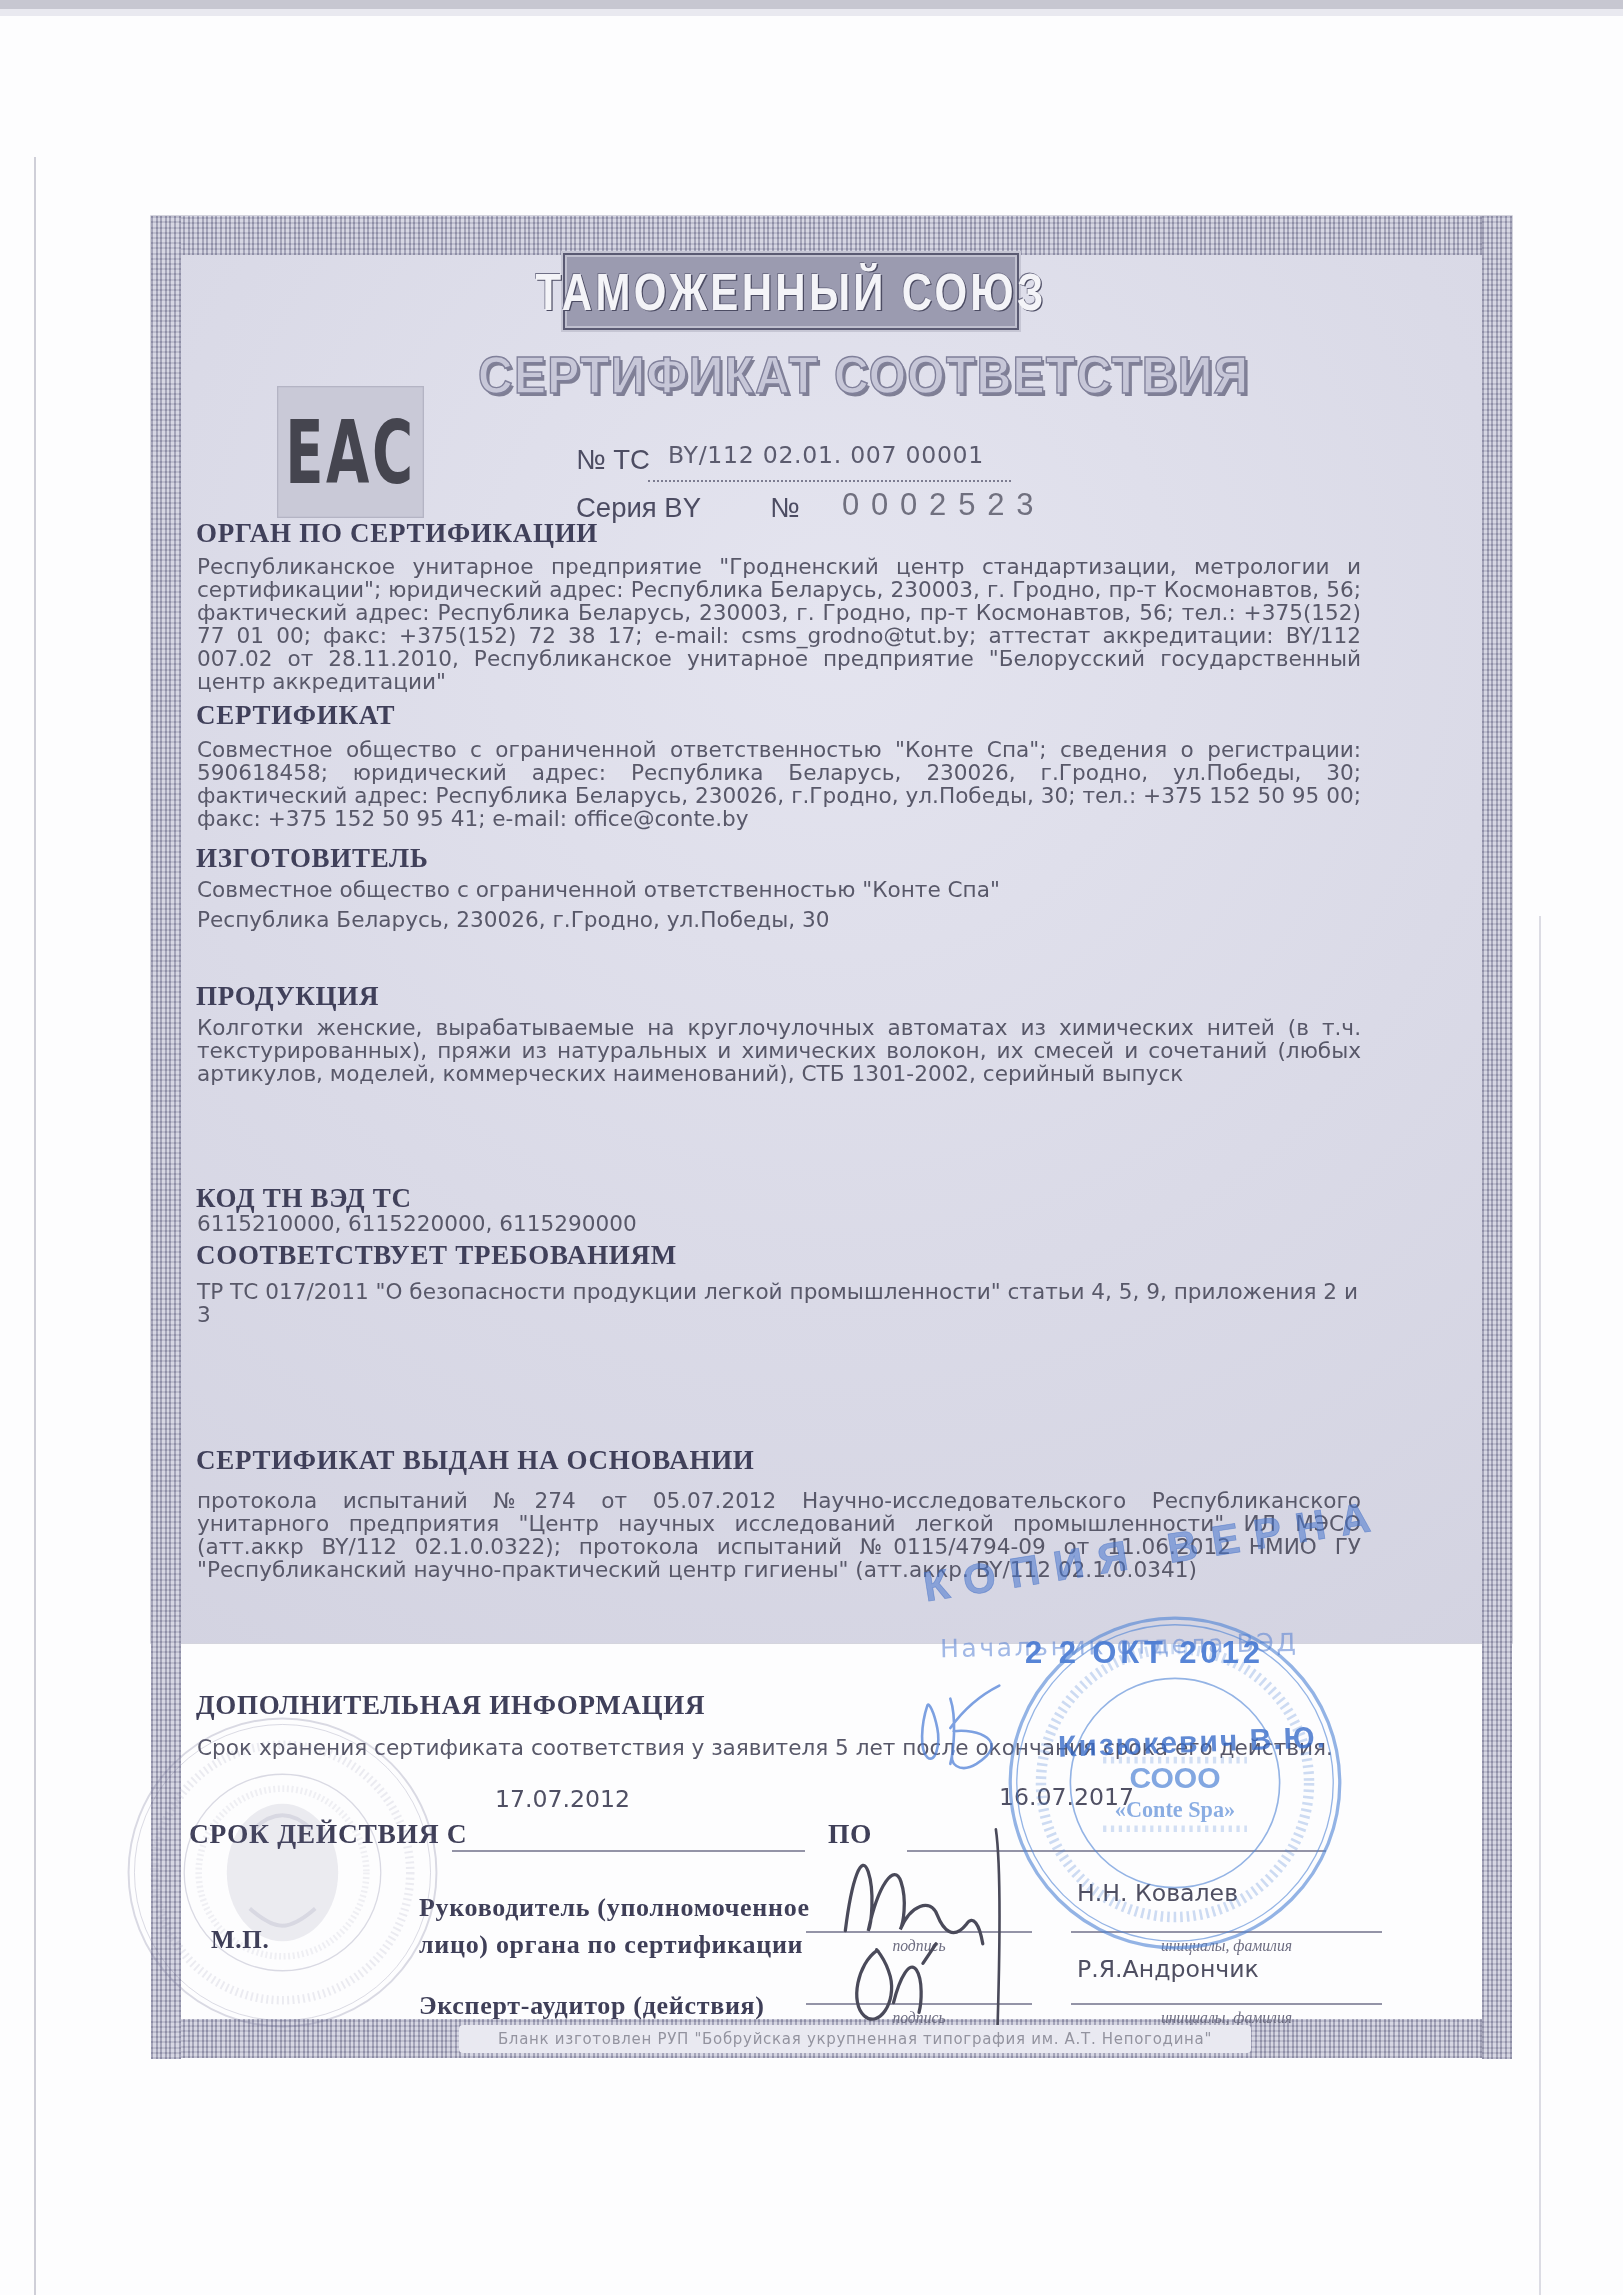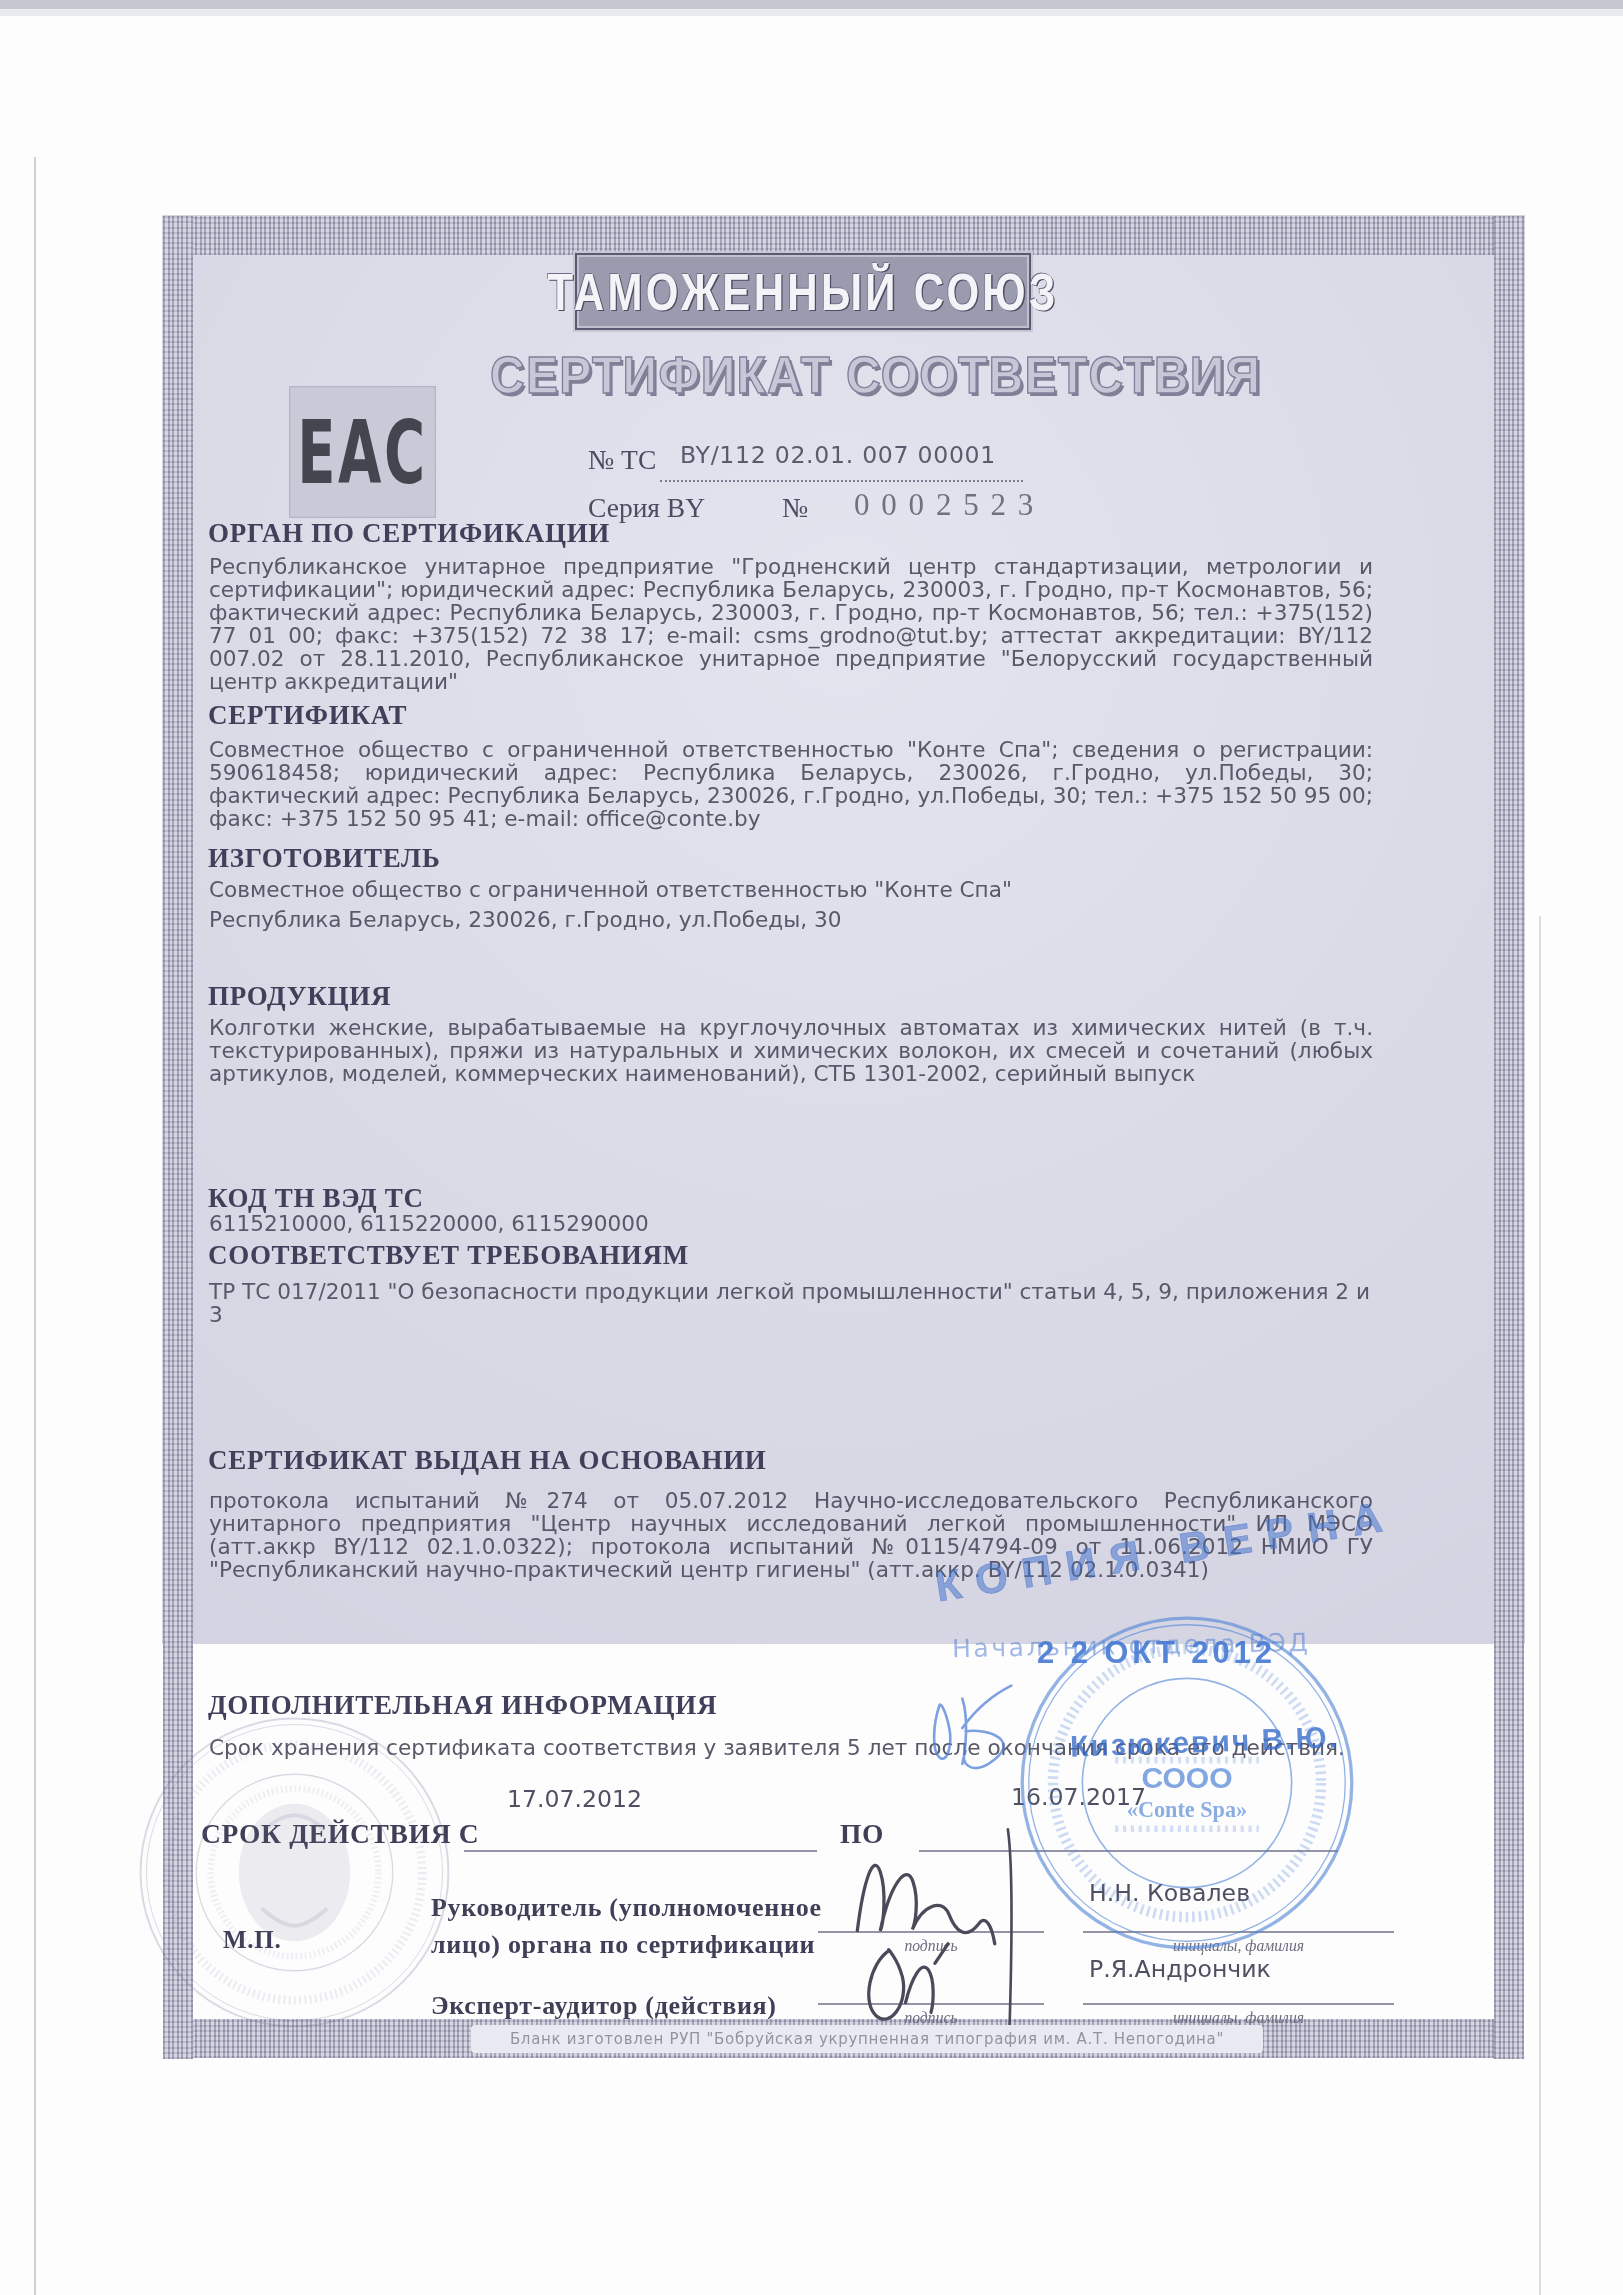--- a/index.html
+++ b/index.html
@@ -5,21 +5,21 @@
   html,body{margin:0;padding:0;background:#ffffff;}
   .page{position:relative;width:1623px;height:2295px;background:#fdfdfe;overflow:hidden;
         font-family:"DejaVu Sans",sans-serif;}
   
   .scan-top{position:absolute;left:0;top:0;width:1623px;height:9.2px;background:#c7c7d1;}
   .scan-top2{position:absolute;left:0;top:9.2px;width:1623px;height:6.5px;background:#e9e9f0;}
   .scan-left-line{position:absolute;left:34px;top:157px;width:2px;height:2138px;background:#cfcfd8;}
   .scan-right-line{position:absolute;left:1539px;top:916px;width:2px;height:1379px;background:#dcdce4;}
 
   
-  .doc{position:absolute;left:163px;top:216px;width:1361px;height:1427px;
+  .doc{position:absolute;left:151px;top:216px;width:1361px;height:1427px;
        background:radial-gradient(circle at 50% 28%, #e4e4ef 0%, #dadae7 55%, #d3d3e1 100%);
        box-shadow:0 0 0 0.7px #c2c2cf;}
   .band{position:absolute;background-color:#b6b6c8;
         background-image:repeating-linear-gradient(90deg, rgba(125,125,152,.5) 0 2px, rgba(225,225,236,.45) 2px 4.6px),
                          repeating-linear-gradient(0deg, rgba(125,125,152,.4) 0 2px, rgba(228,228,238,.5) 2px 5.2px);}
   .band.top{left:0;top:0;width:1361px;height:39px;}
   .band.bottom{left:0;top:1803px;width:1361px;height:39px;}
   .band.left{left:0;top:0;width:30px;height:1843px;}
   .band.right{left:1331px;top:0;width:30px;height:1843px;}
 
@@ -33,21 +33,21 @@
   .title{position:absolute;left:327px;top:136px;width:628px;text-align:center;
          font-family:"Liberation Sans",sans-serif;font-weight:bold;font-size:48px;line-height:1;
          color:#c7c7d8;-webkit-text-stroke:1.3px #80809a;letter-spacing:1.3px;white-space:nowrap;
          text-shadow:2.6px 2.6px 0 rgba(95,95,120,.75);transform:scaleY(1.08);}
 
   .eac{position:absolute;left:126px;top:170px;width:147px;height:132px;background:#c9c9d7;
        box-shadow:inset 0 0 0 1.3px #b4b4c4;display:flex;align-items:center;justify-content:center;}
   .eac span{font-family:"DejaVu Sans",sans-serif;font-weight:bold;font-size:56px;color:#45454f;
        transform:scaleY(1.55);letter-spacing:2.6px;}
 
-  .serif{font-family:Liberation Serif, serif;}
+  .serif{font-family:Liberation Sans, sans-serif;}
   .no-label{position:absolute;left:425px;top:228px;font-size:27.5px;color:#4c4c62;}
   .no-value{position:absolute;left:517px;top:225px;font-size:23.6px;color:#5b5b6e;letter-spacing:0.7px;text-align:center;}
   .no-line{position:absolute;left:497px;top:229px;width:363px;height:35px;border-bottom:2px dotted #7c7c90;}
   .series-label{position:absolute;left:425px;top:276px;font-size:27.5px;color:#4c4c62;}
   .series-no{position:absolute;left:619px;top:276px;font-size:27.5px;color:#4c4c62;}
   .series-value{position:absolute;left:691px;top:271px;font-size:31px;color:#70707f;letter-spacing:11.8px;}
 
   .h1{position:absolute;left:45px;font-family:"Liberation Serif","DejaVu Serif",serif;font-weight:600;
       font-size:27px;color:#40405a;letter-spacing:0.7px;white-space:nowrap;}
   .p{position:absolute;left:46px;width:1164px;font-size:21.6px;line-height:23px;color:#585869;

